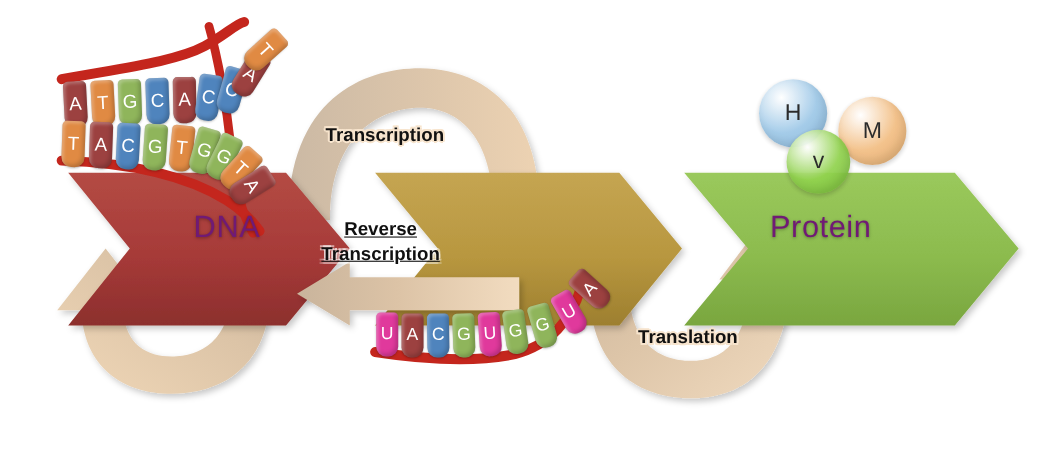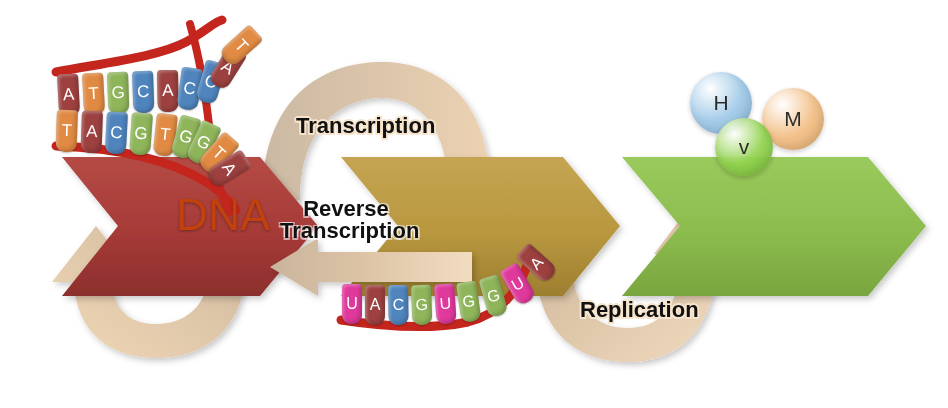--- a/index.html
+++ b/index.html
@@ -7,42 +7,42 @@
     font-family:"Liberation Sans", sans-serif;
     width:948px;height:408px;overflow:hidden;position:relative;
   }
   #stage{position:relative;width:948px;height:408px;background:#fff;}
   #stage svg{position:absolute;left:0;top:0;width:948px;height:408px;}
 
   
   .lbl{position:absolute;white-space:nowrap;pointer-events:none;}
 
   .bigword{
-    color:#c2410c;
-    font-size:44px;
+    color:#701a75;
+    font-size:28px;
     font-weight:400;
     letter-spacing:.5px;
     text-shadow:0 1px 3px rgba(0,0,0,.35);
   }
   .stepword{
     color:#111111;
     font-weight:bold;
-    font-size:22px;
+    font-size:17px;
     text-shadow:
       -1.5px -1.5px 0 #f7e4cd, 1.5px -1.5px 0 #f7e4cd,
       -1.5px  1.5px 0 #f7e4cd, 1.5px  1.5px 0 #f7e4cd,
        0 -1.8px 0 #f7e4cd, 0 1.8px 0 #f7e4cd,
       -1.8px 0 0 #f7e4cd, 1.8px 0 0 #f7e4cd;
   }
   .stepword.plain{
     text-shadow:
       -1.5px -1.5px 0 rgba(255,255,255,.55), 1.5px -1.5px 0 rgba(255,255,255,.55),
       -1.5px  1.5px 0 rgba(255,255,255,.55), 1.5px  1.5px 0 rgba(255,255,255,.55);
   }
-  .stepword.two{line-height:22px;text-align:center;white-space:normal;}
+  .stepword.two{line-height:22px;text-align:center;white-space:normal;text-decoration:underline;}
   #dna-pos-dna{ left:176px; top:190px; }
   #rna-pos-rna{ left:455px; top:190px; }
   #pro-pos-pro{ left:700px; top:190px; }
 </style>
 </head>
 <body>
 
 <div id="stage">
 
 <svg viewBox="0 0 948 408" xmlns="http://www.w3.org/2000/svg">
@@ -204,24 +204,25 @@
       </div>
       <div style="position: absolute; left: 762px; top: 88px; width: 62px; height: 62px; border-radius: 50%; background: radial-gradient(circle at 33% 27%, rgb(255, 255, 255) 0%, rgb(243, 191, 133) 52%, rgb(224, 166, 101) 100%); opacity: 0.93; box-shadow: rgba(0, 0, 0, 0.22) 0px 2px 5px, rgba(0, 0, 0, 0.1) -3px -4px 8px inset; display: flex; align-items: center; justify-content: center; color: rgb(27, 27, 27); font-family: &quot;Liberation Sans&quot;, sans-serif; font-size: 21px;">
         <span>M</span>
       </div>
       <div style="position: absolute; left: 715px; top: 118px; width: 58px; height: 58px; border-radius: 50%; background: radial-gradient(circle at 33% 27%, rgb(255, 255, 255) 0%, rgb(146, 211, 79) 52%, rgb(121, 191, 59) 100%); opacity: 0.93; box-shadow: rgba(0, 0, 0, 0.22) 0px 2px 5px, rgba(0, 0, 0, 0.1) -3px -4px 8px inset; display: flex; align-items: center; justify-content: center; color: rgb(27, 27, 27); font-family: &quot;Liberation Sans&quot;, sans-serif; font-size: 21px;">
         <span>v</span>
       </div>
     </div>
 
 <div class="lbl bigword" id="dna-pos-dna">DNA</div>
+<div class="lbl bigword" id="pro-pos-pro">Protein</div>
 
 <div class="lbl stepword" style="left:296px;top:113px;">Transcription</div>
 
 <div class="lbl stepword two plain" style="left:280px;top:198px;width:132px;">
   <span>Reverse</span><br>
   <span>Transcription</span>
 </div>
 
 
-<div class="lbl stepword" style="left:580px;top:297px;">Replication</div>
+<div class="lbl stepword" style="left:580px;top:297px;">Translation</div>
 
 </div>
 
 </body></html>

